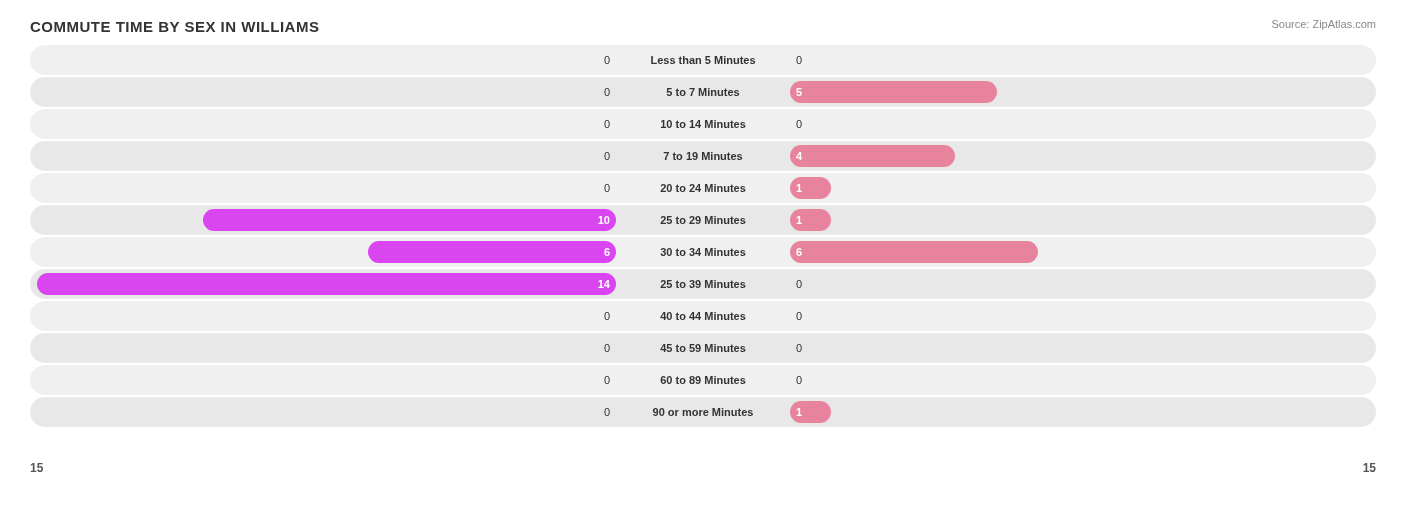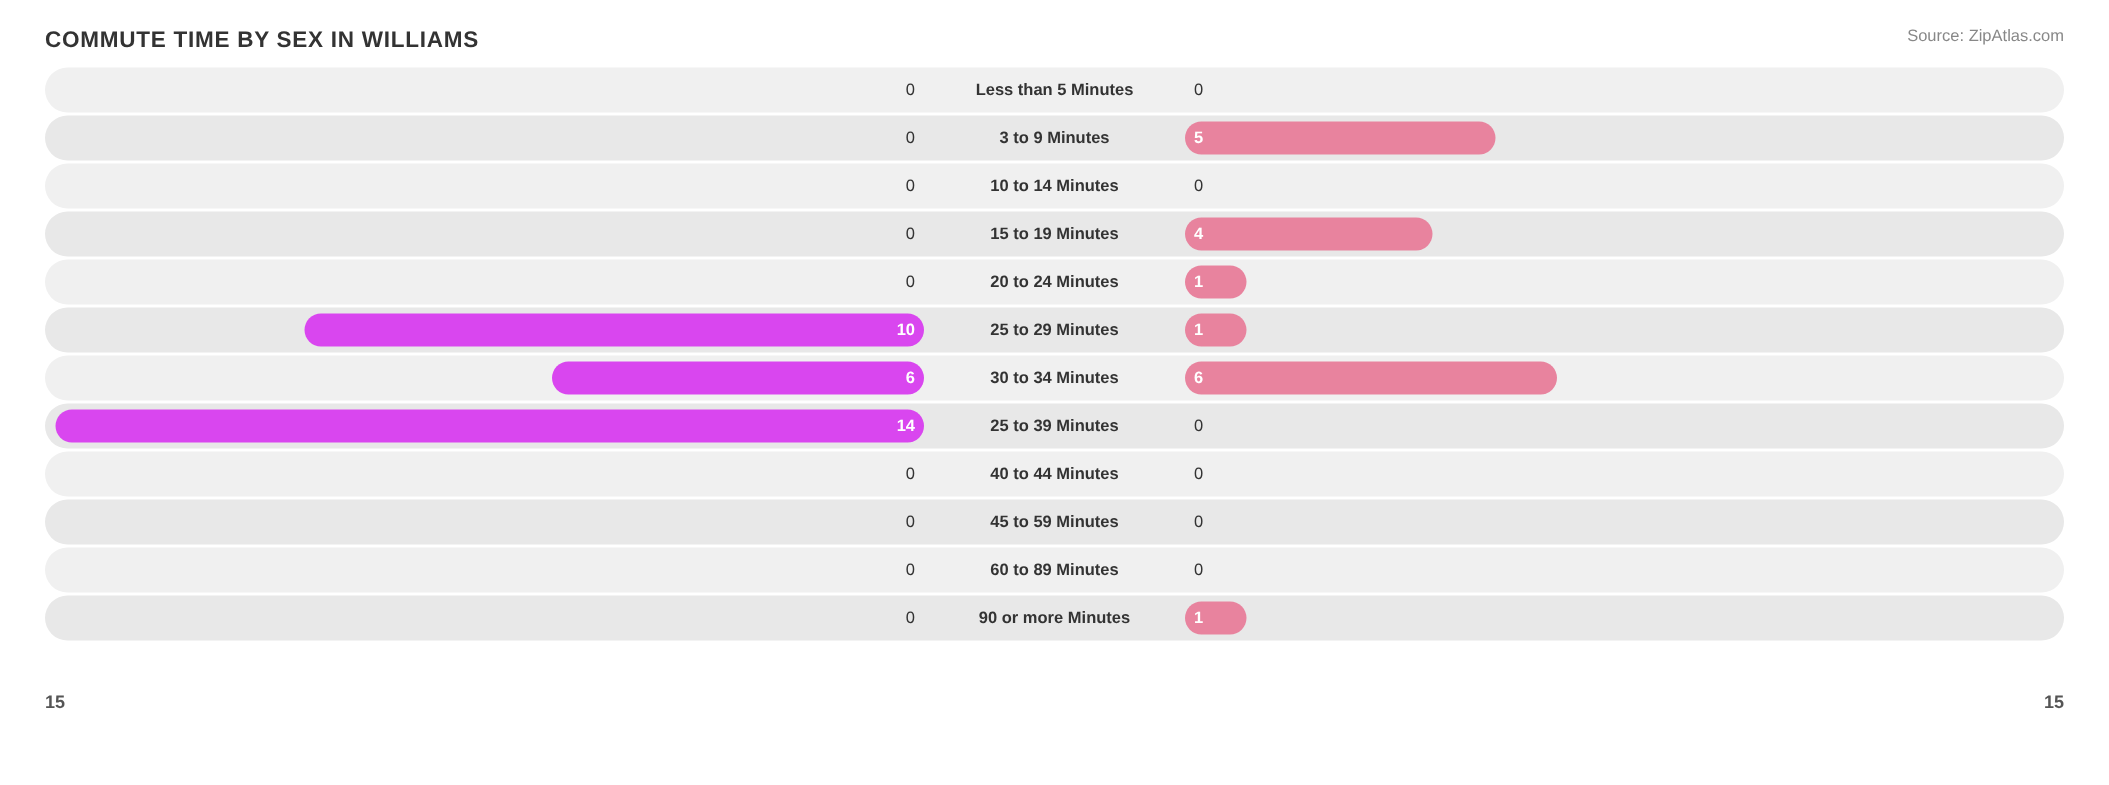--- a/index.html
+++ b/index.html
@@ -167,41 +167,41 @@
         </div>
         <div class="label-section">Less than 5 Minutes</div>
         <div class="right-section">
           <span class="bar-value-right">0</span>
         </div>
       </div>
       <div class="row">
         <div class="left-section">
           <span class="bar-value-left">0</span>
         </div>
-        <div class="label-section">3 to 9 Minutes</div>
+        <div class="label-section">5 to 7 Minutes</div>
         <div class="right-section">
           <div class="bar-pink" style="width: 206.667px;">
             <span class="bar-value-inside">5</span>
           </div>
         </div>
       </div>
       <div class="row">
         <div class="left-section">
           <span class="bar-value-left">0</span>
         </div>
         <div class="label-section">10 to 14 Minutes</div>
         <div class="right-section">
           <span class="bar-value-right">0</span>
         </div>
       </div>
       <div class="row">
         <div class="left-section">
           <span class="bar-value-left">0</span>
         </div>
-        <div class="label-section">15 to 19 Minutes</div>
+        <div class="label-section">7 to 19 Minutes</div>
         <div class="right-section">
           <div class="bar-pink" style="width: 165.333px;">
             <span class="bar-value-inside">4</span>
           </div>
         </div>
       </div>
       <div class="row">
         <div class="left-section">
           <span class="bar-value-left">0</span>
         </div>

